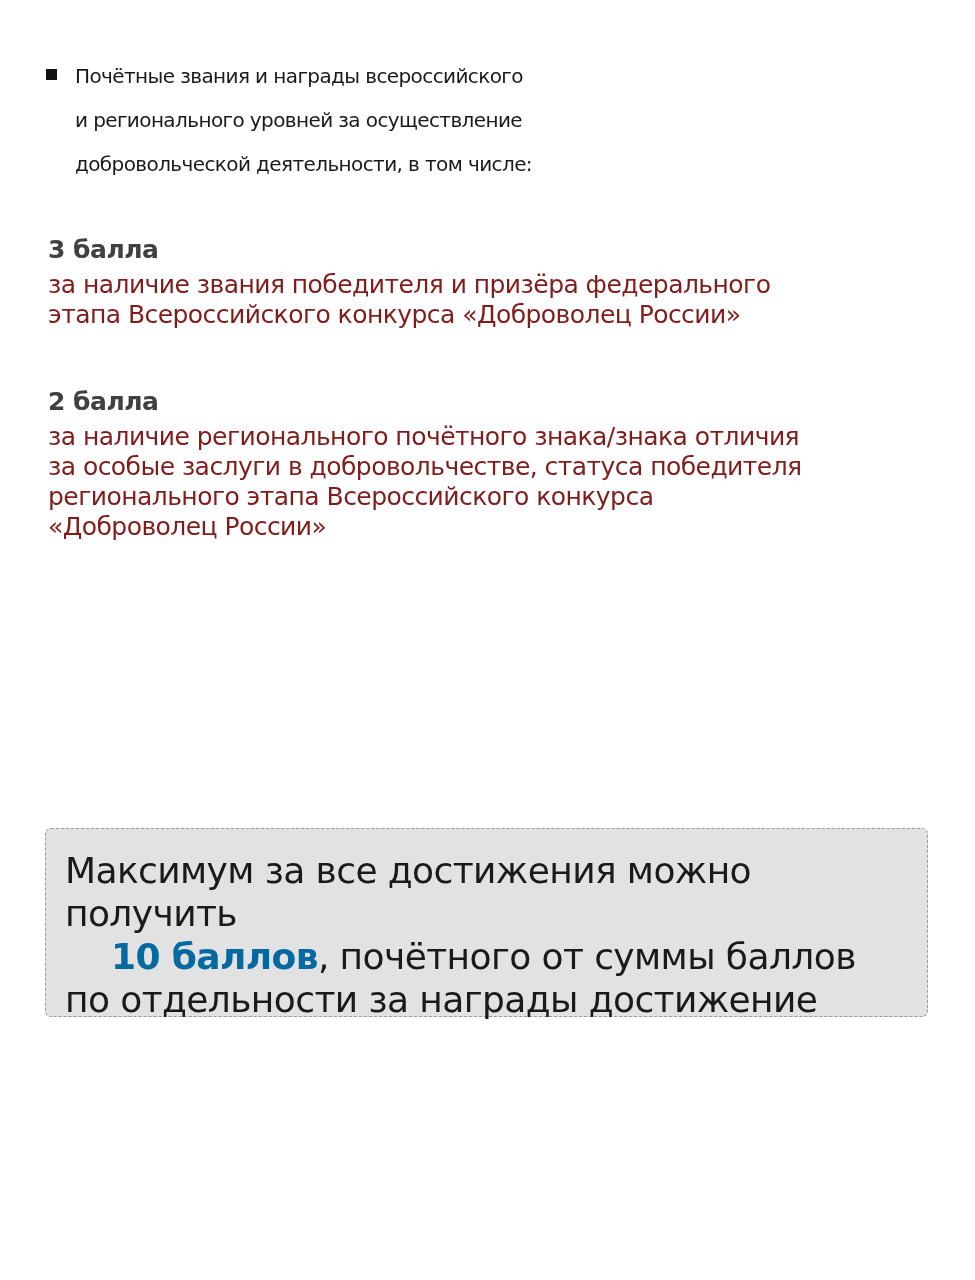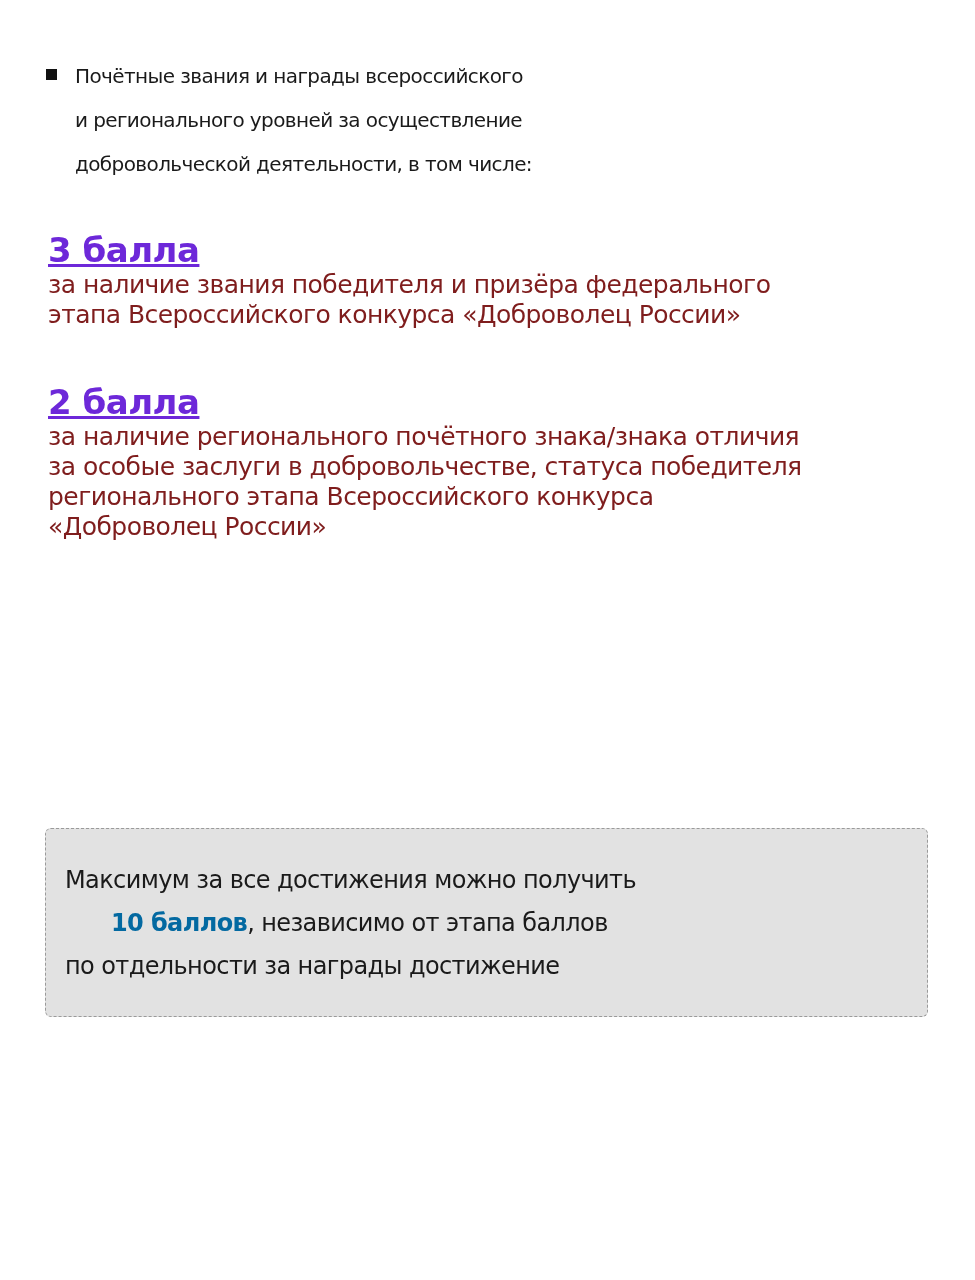--- a/index.html
+++ b/index.html
@@ -37,26 +37,25 @@
       white-space: pre-line;
     }
     .section {
       position: absolute;
       left: 48px;
       width: 880px;
     }
     .section-1 { top: 230px; }
     .section-2 { top: 382px; }
     .section-title {
-      font-size: 34px;
+      font-size: 25px;
       font-weight: bold;
       line-height: 40px;
       letter-spacing: -0.5px;
-      color: #6d28d9;
-      text-decoration: underline;
+      color: #404040;
     }
     .section-body {
       font-size: 25px;
       line-height: 30px;
       letter-spacing: -0.55px;
       white-space: pre-line;
       color: #7f1d1d;
     }
     .note-box {
       position: absolute;
@@ -65,22 +64,22 @@
       width: 883px;
       height: 189px;
       background: #e2e2e2;
       border: 1.5px dashed #9a9a9a;
       border-radius: 6px;
       box-sizing: border-box;
     }
     .note-text {
       position: absolute;
       left: 19px;
-      top: 30px;
-      font-size: 24px;
+      top: 20px;
+      font-size: 36px;
       line-height: 43px;
       letter-spacing: -0.6px;
       color: #1a1a1a;
     }
     .note-text b {
       font-weight: bold;
       color: #0369a1;
       margin-left: 46px;
     }
   </style>
@@ -104,16 +103,16 @@
   <div class="section-title">2 балла</div>
   <div class="section-body">за наличие регионального почётного знака/знака отличия
 за особые заслуги в добровольчестве, статуса победителя
 регионального этапа Всероссийского конкурса
 «Доброволец России»</div>
 </div>
 
 <div class="note-box">
   <div class="note-text">
     <div>Максимум за все достижения можно получить</div>
-    <div><b>10 баллов</b><span>, независимо от этапа баллов</span></div>
+    <div><b>10 баллов</b><span>, почётного от суммы баллов</span></div>
     <div>по отдельности за награды достижение</div>
   </div>
 </div>
 
 </body></html>

